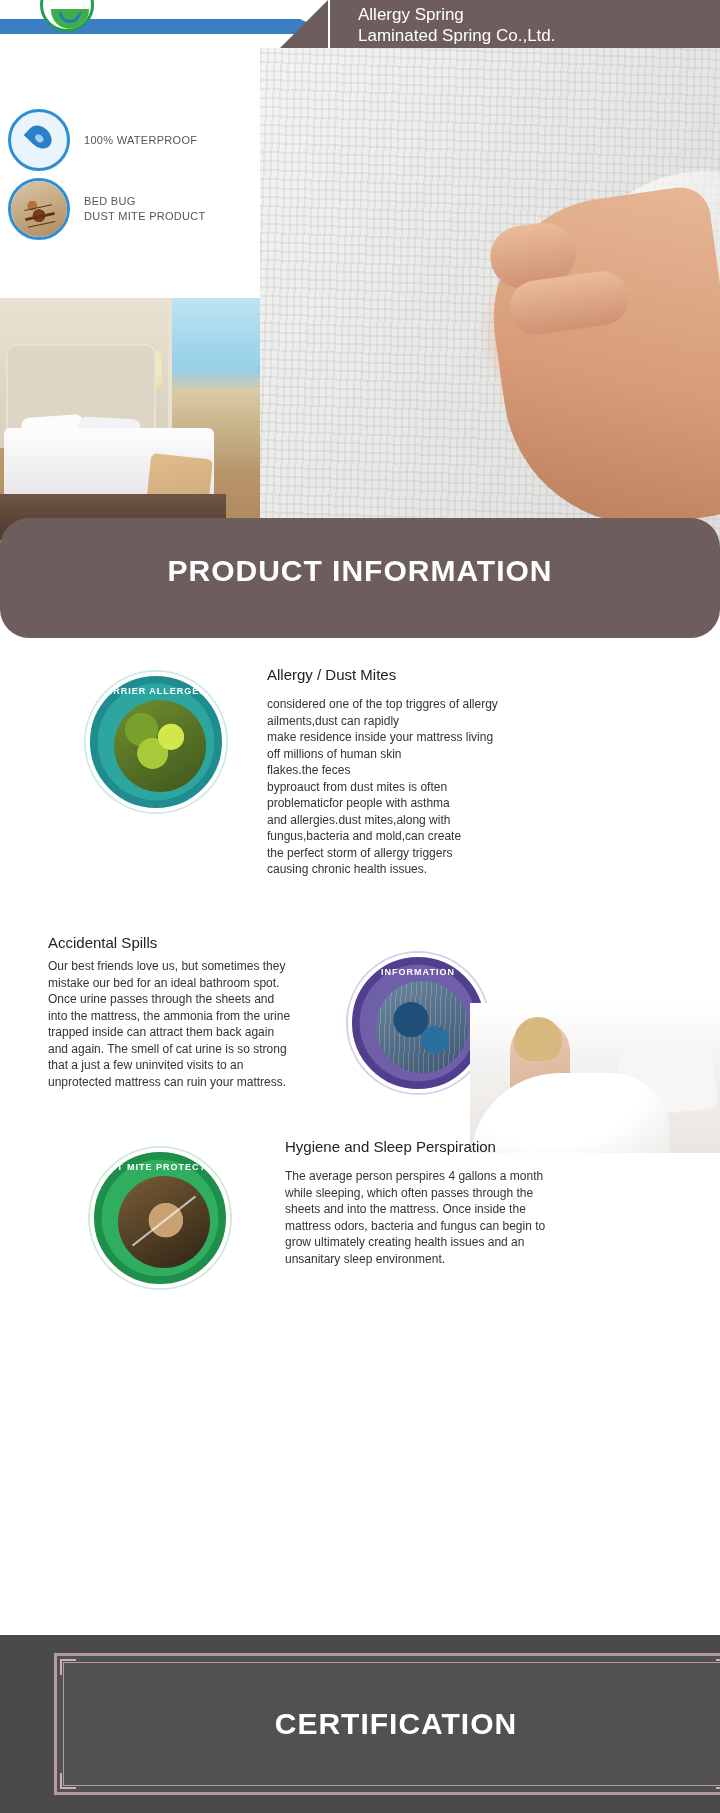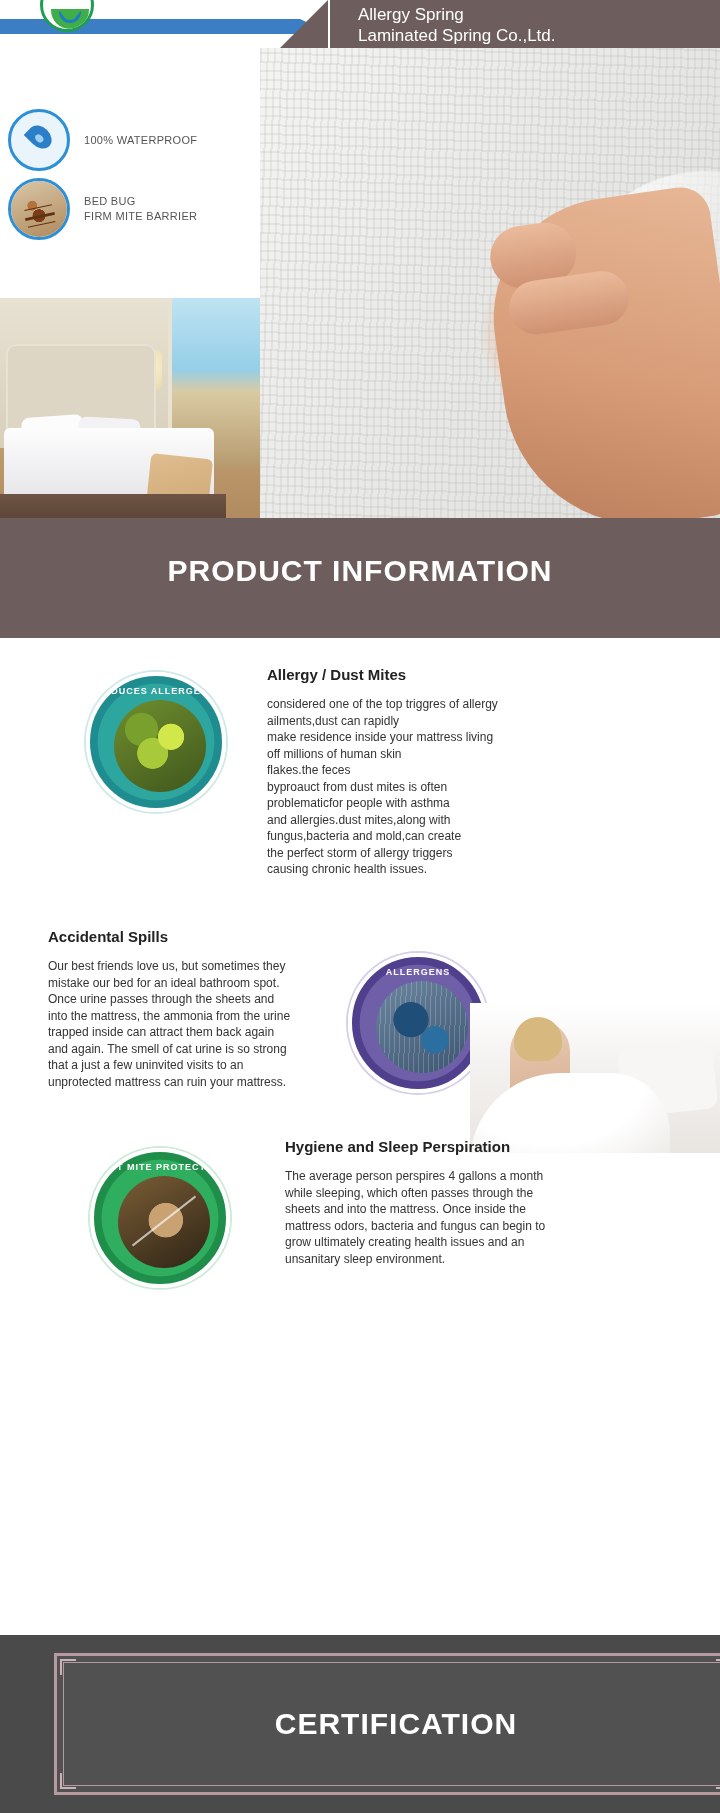--- a/index.html
+++ b/index.html
@@ -316,20 +316,21 @@
   .b4-iso { position:absolute; left:0; top:58px; width:100%; text-align:center; font-size:6px; font-weight:bold; color:#222;}
   .b4-sgs { position:absolute; left:0; bottom:8px; width:100%; text-align:center; font-size:12px; font-weight:bold; color:#111;}
   .b4-head { position:absolute; left:0; top:8px; width:100%; text-align:center; font-size:5px; color:#444;}
 
   
   .product-info-band {
     position: relative;
     width: 720px;
     height: 120px;
     background: #6d5d5d;
+    border-radius: 29px;
   }
   .product-info-title {
     position: absolute;
     left: 0; top: 36px;
     width: 720px;
     text-align: center;
     color: #ffffff;
     font-size: 30px;
     font-weight: bold;
     letter-spacing: 1px;
@@ -374,35 +375,35 @@
     background:
       radial-gradient(circle at 62% 40%, #d2e84a 0 16%, rgba(0,0,0,0) 17%),
       radial-gradient(circle at 42% 58%, #a8c93a 0 20%, rgba(0,0,0,0) 21%),
       radial-gradient(circle at 30% 32%, #79a02d 0 18%, rgba(0,0,0,0) 19%),
       linear-gradient(150deg, #6f8f2e, #40561d);
   }
   .sec-heading {
     position: absolute;
     font-size: 15px;
     color: #222222;
-    font-weight: bold;
+    font-weight: normal;
   }
   .sec-body {
     position: absolute;
     font-size: 12px;
     line-height: 16.5px;
     color: #333333;
     white-space: pre-line;
   }
   .h1pos { left: 267px; top: 28px; }
   .b1pos { left: 267px; top: 58px; width: 300px; }
 
   
   .sec2 { top: 280px; height: 250px; }
-  .h2pos { left: 48px; top: 10px; font-size: 15px; }
+  .h2pos { left: 48px; top: 16px; font-size: 15px; }
   .b2pos { left: 48px; top: 40px; width: 245px; }
 
   .waterproof-circle {
     left: 348px; top: 35px;
     background: radial-gradient(circle at 50% 50%, #6e5fa8 0 62%, #4f3f8c 63% 100%);
     border: 4px solid #ffffff;
     box-shadow: 0 0 0 2px #d5cfe8;
   }
   .waterproof-core {
     position: absolute; left: 24px; top: 24px; width: 92px; height: 92px;
@@ -542,21 +543,21 @@
         <div class="feature-text">
           <span>100% WATERPROOF</span>
         </div>
       </div>
       <div class="feature-row r2">
         <div class="feature-icon">
           <div class="fi-bug"></div>
         </div>
         <div class="feature-text">
           <span class="l2">BED BUG</span>
-          <span class="l2">FIRM MITE BARRIER</span>
+          <span class="l2">DUST MITE PRODUCT</span>
         </div>
       </div>
     </div>
 
     <div class="bed-photo">
       <div class="bed-wall"></div>
       <div class="bed-window"></div>
       <div class="bed-lamp"></div>
       <div class="bed-head"></div>
       <div class="bed-pillow1"></div>
@@ -600,21 +601,21 @@
   <div class="product-info-band">
     <div class="product-info-title">PRODUCT INFORMATION</div>
   </div>
 
   <div class="content" style="height:695px;">
 
     <div class="sec sec1">
       <div class="circle-img allergen-circle">
         <div class="allergen-core"></div>
         <div class="ring-label">
-          <span>REDUCES ALLERGENS</span>
+          <span>BARRIER ALLERGENS</span>
         </div>
       </div>
       <div class="sec-heading h1pos">Allergy / Dust Mites</div>
       <div class="sec-body b1pos">considered one of the top triggres of allergy
 ailments,dust can rapidly
 make residence inside your mattress living
 off millions of human skin
 flakes.the feces
 byproauct from dust mites is often
 problematicfor people with asthma
@@ -623,21 +624,21 @@
 the perfect storm of allergy triggers
  causing  chronic health issues.</div>
     </div>
 
     <div class="sec sec2">
       <div class="sec-heading h2pos">Accidental Spills</div>
       <div class="sec-body b2pos">Our best friends love us, but sometimes they mistake our bed for an ideal bathroom spot. Once urine passes through the sheets and into the mattress, the ammonia from the urine trapped inside can attract them back again and again. The smell of cat urine is so strong that a just a few uninvited visits to an unprotected mattress can ruin your mattress.</div>
       <div class="circle-img waterproof-circle">
         <div class="waterproof-core"></div>
         <div class="ring-label">
-          <span>ALLERGENS</span>
+          <span>INFORMATION</span>
         </div>
       </div>
       <div class="bride-photo">
         <div class="bride-pillow"></div>
         <div class="bride-body"></div>
         <div class="bride-hair"></div>
         <div class="bride-dress"></div>
       </div>
     </div>
 

